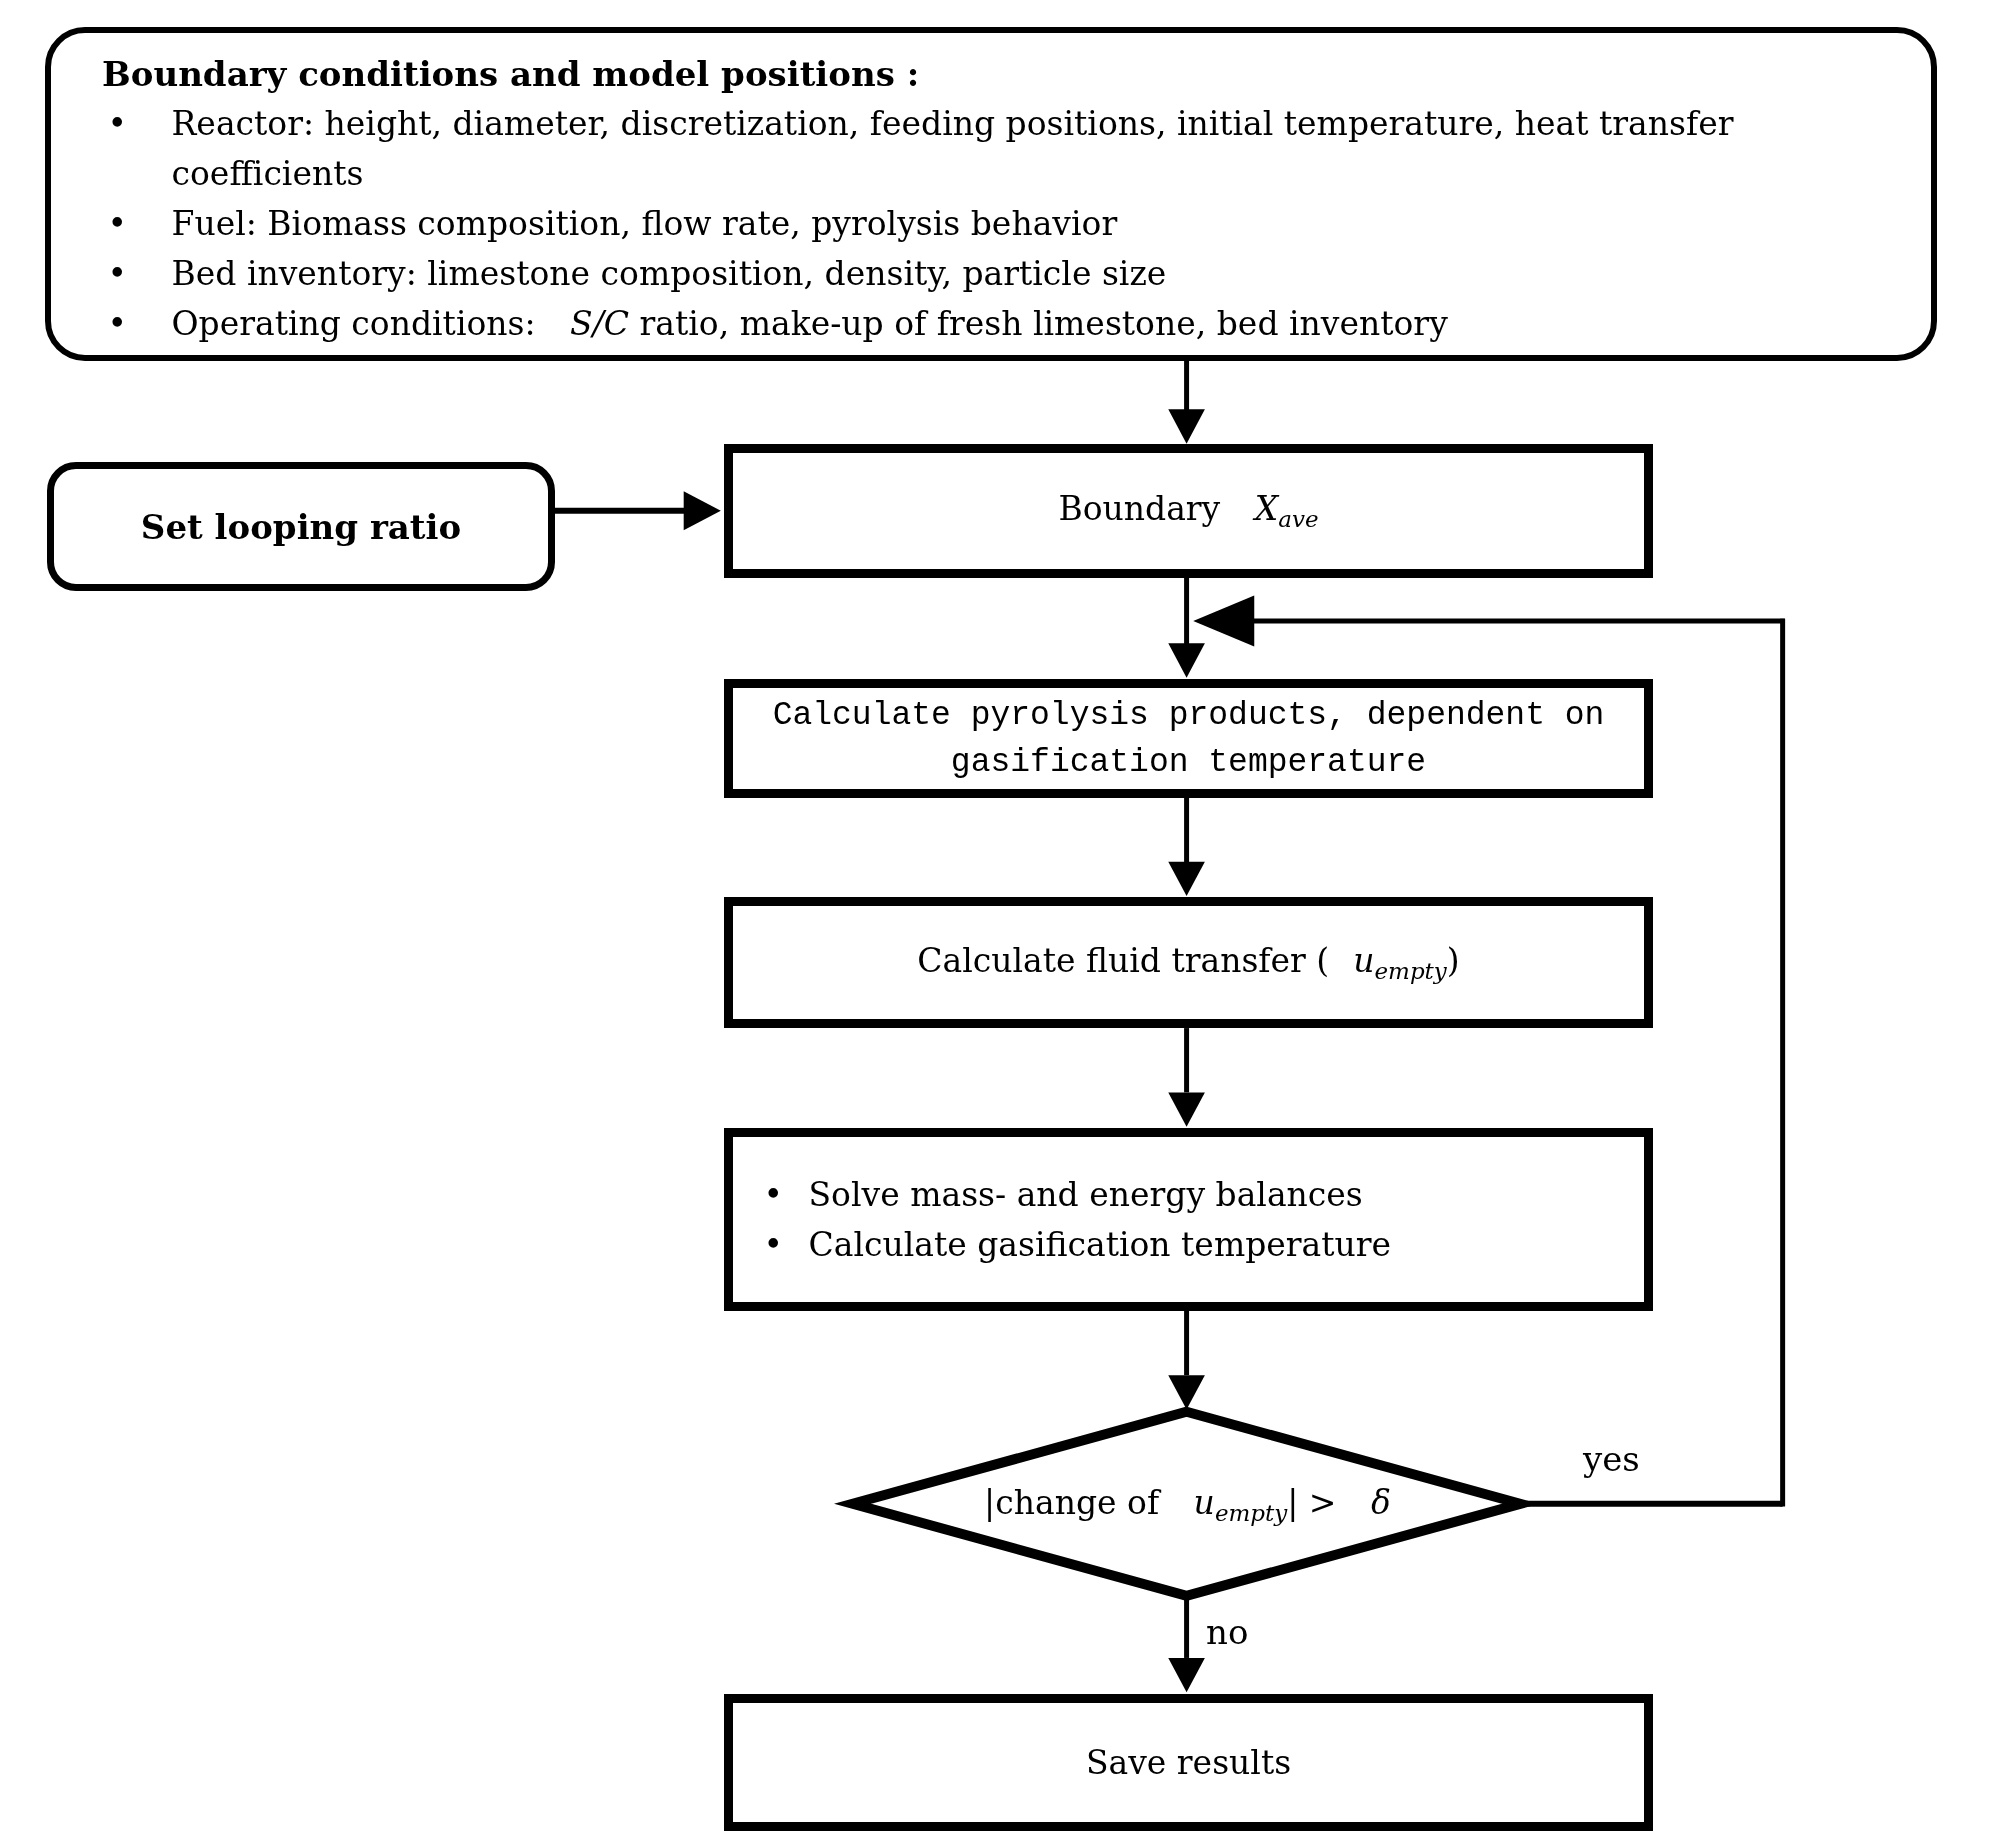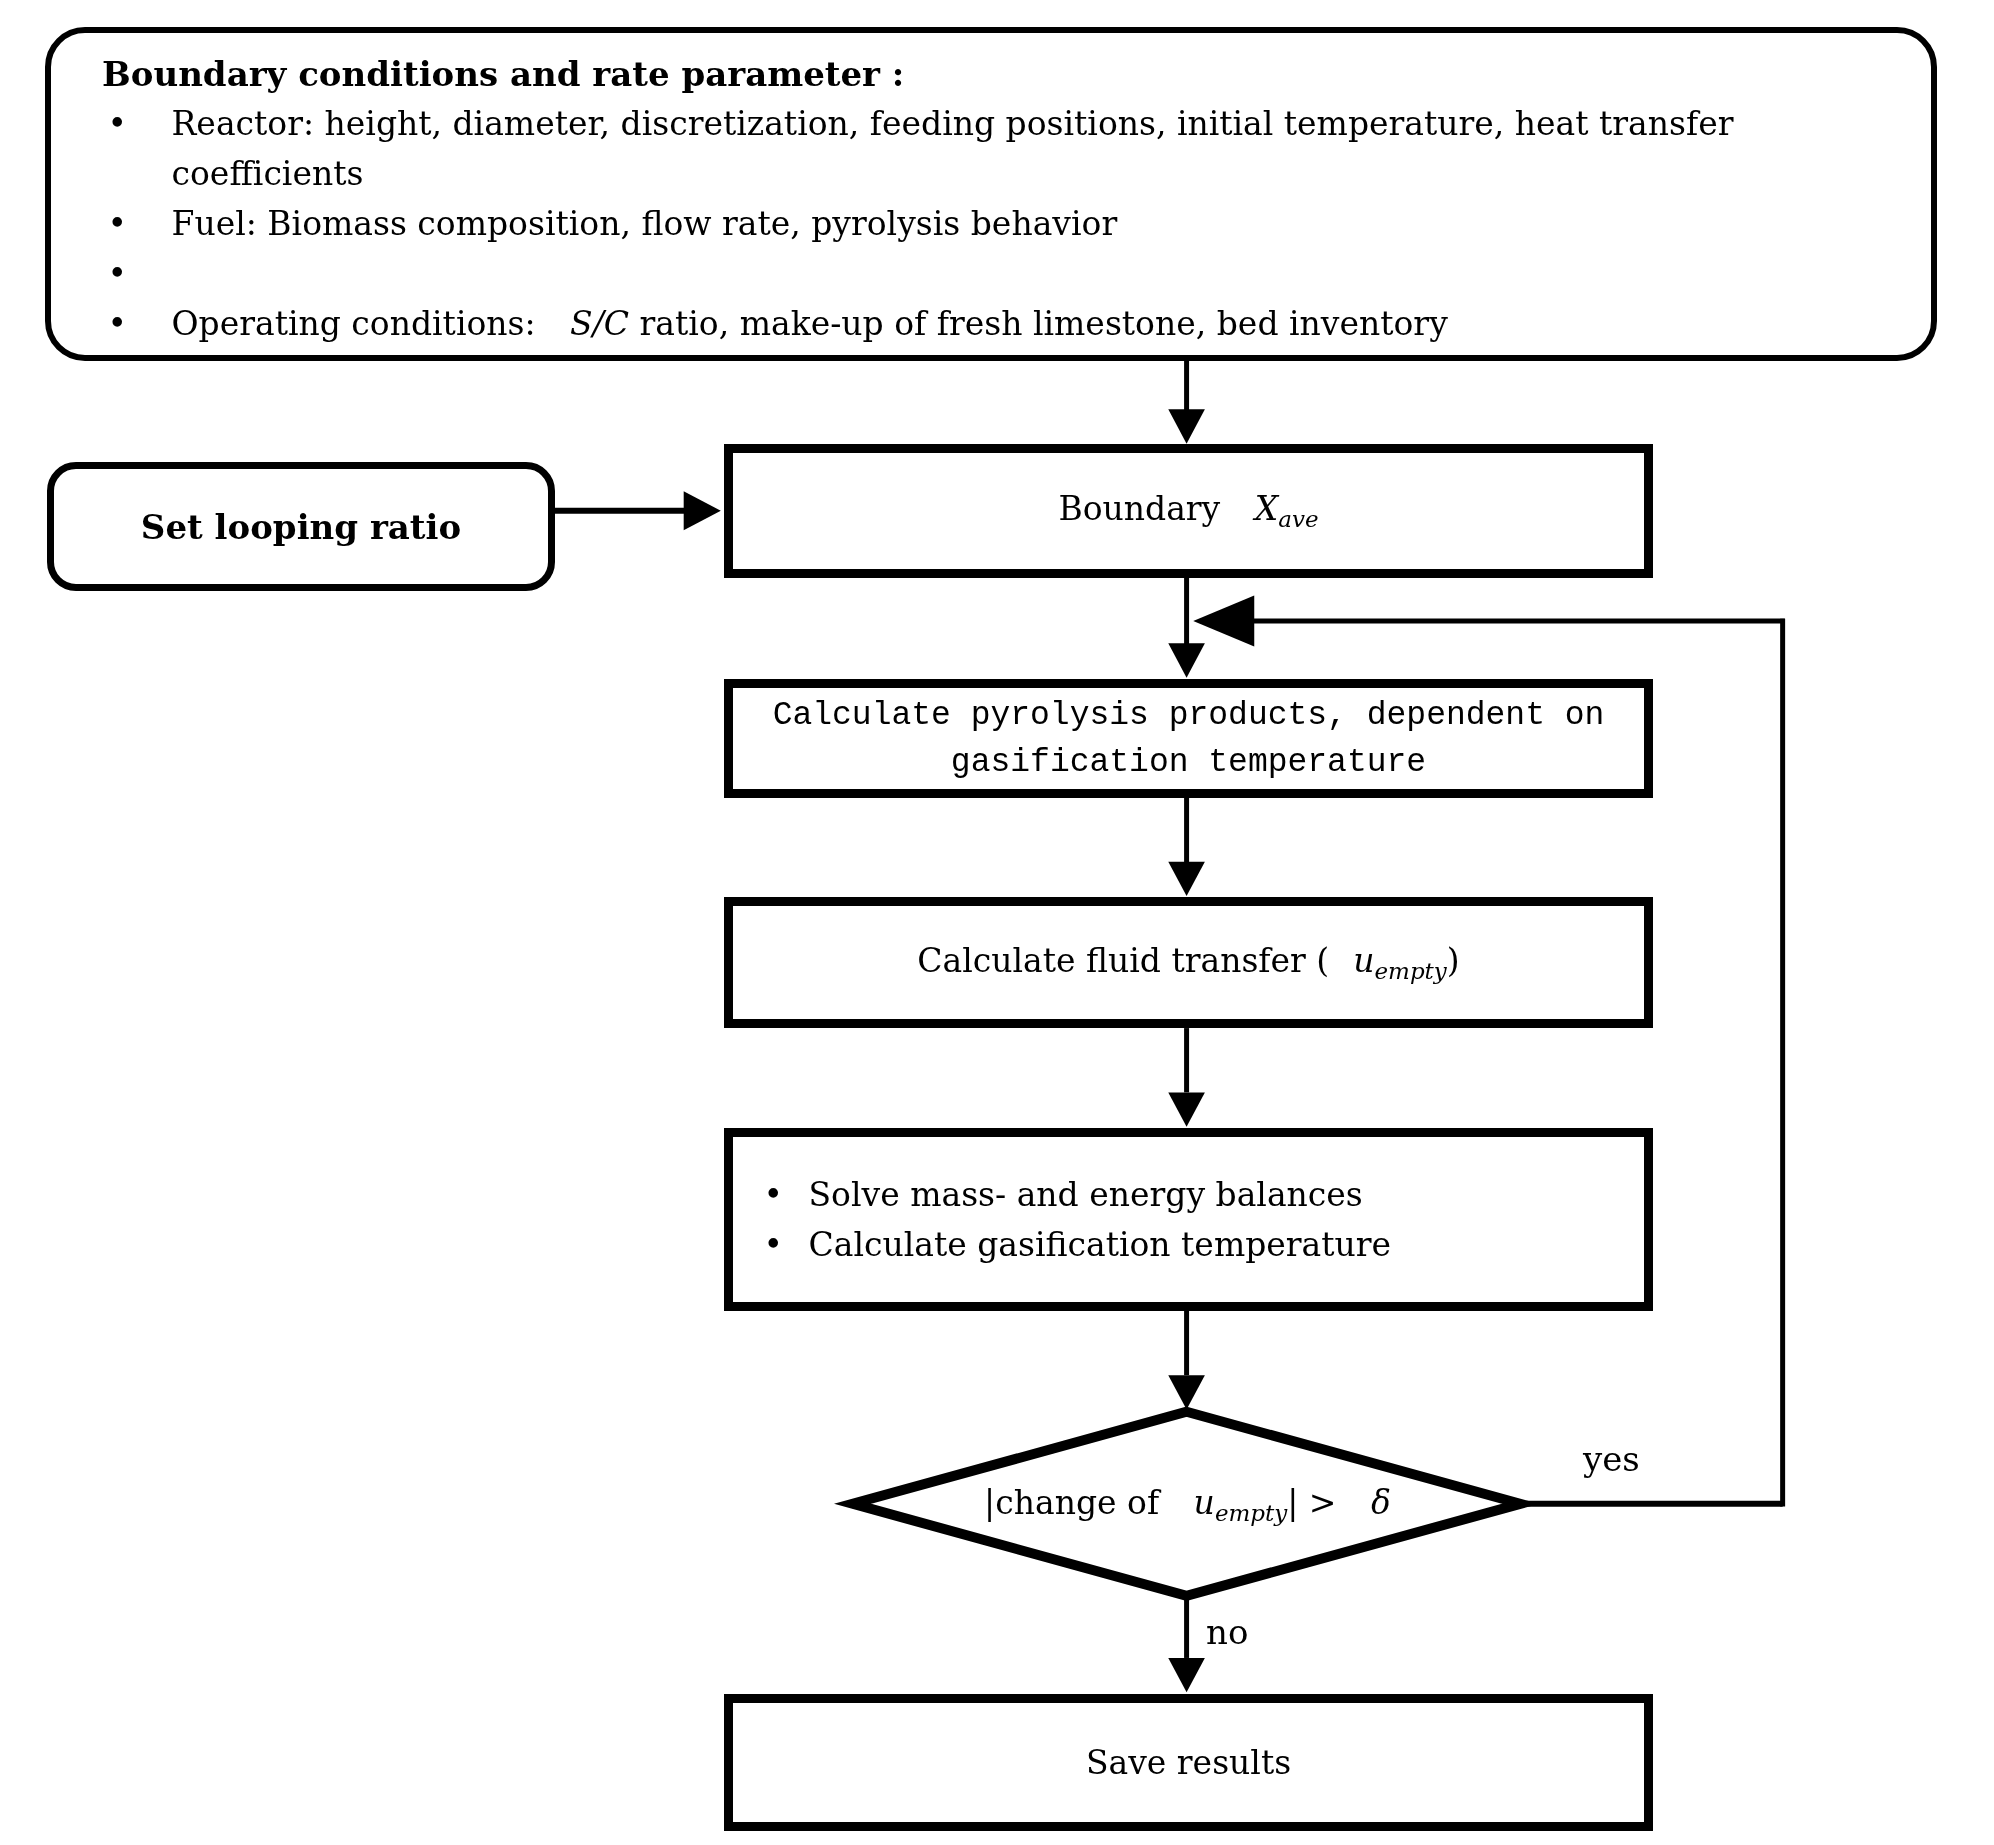--- a/index.html
+++ b/index.html
@@ -140,33 +140,34 @@
     <polygon class="ahead" points="1300,921 1233,886 1233,956"></polygon>
     <polygon class="ahead" points="2140,1222 2107,1160 2173,1160"></polygon>
     <polygon class="ahead" points="2152,1120 2262,1074 2262,1166"></polygon>
     <polygon class="ahead" points="2140,1616 2107,1554 2173,1554"></polygon>
     <polygon class="ahead" points="2140,2032 2107,1970 2173,1970"></polygon>
     <polygon class="ahead" points="2140,2542 2107,2480 2173,2480"></polygon>
     <polygon class="ahead" points="2140,3052 2107,2990 2173,2990"></polygon>
   </svg>
 
   <div id="boundary-box">
-    <div id="boundary-title">Boundary conditions and rate parameter :</div>
+    <div id="boundary-title">Boundary conditions and model positions :</div>
     <ul class="blist">
       <li>
         <span class="dot">•</span>
         <span class="txt">Reactor: height, diameter, discretization, feeding positions, initial temperature, heat transfer
 coefficients</span>
       </li>
       <li>
         <span class="dot">•</span>
         <span class="txt">Fuel: Biomass composition, flow rate, pyrolysis behavior</span>
       </li>
       <li>
         <span class="dot">•</span>
+        <span class="txt">Bed inventory: limestone composition, density, particle size</span>
       </li>
       <li>
         <span class="dot">•</span>
         <span class="txt"><span>Operating conditions: </span><span class="var">S/C</span><span> ratio, make-up of fresh limestone, bed inventory</span></span>
       </li>
     </ul>
   </div>
 
   <div id="set-looping-box" class="box rounded">
     <span>Set looping ratio</span>

